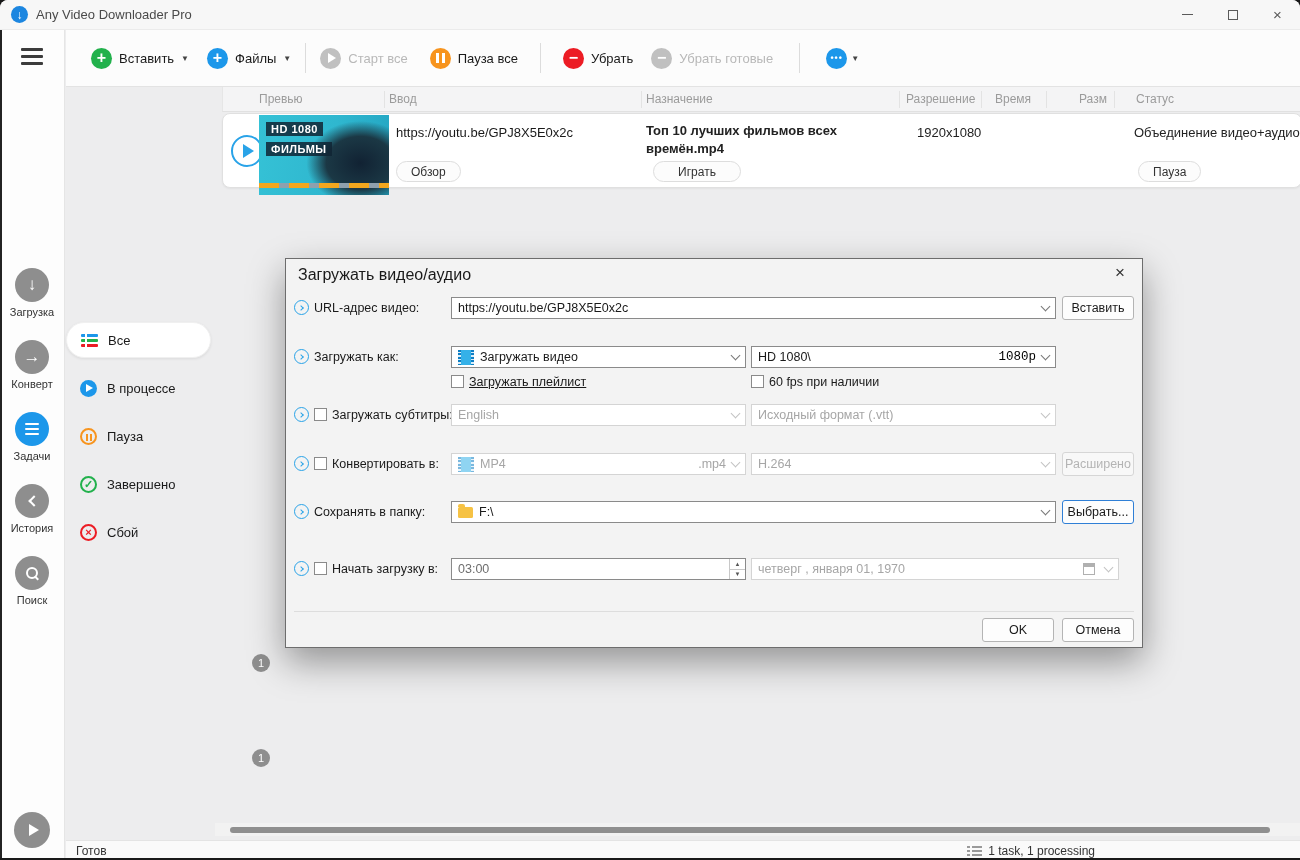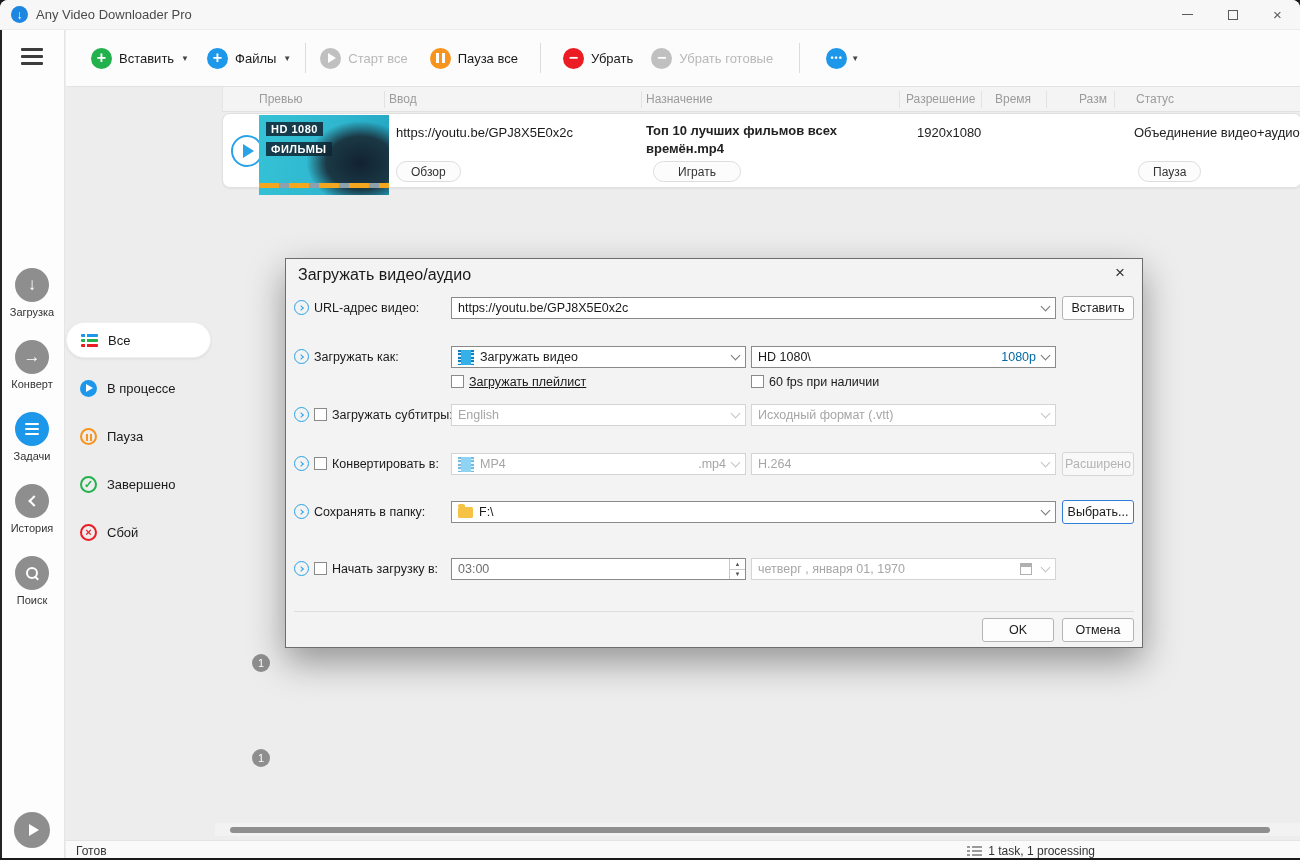--- a/index.html
+++ b/index.html
@@ -119,21 +119,21 @@
         background:linear-gradient(90deg,#0d7ec4 0 3px,#35b1e8 3px 13px,#0d7ec4 13px 16px);
         position:relative;}
   .film::before{content:"";position:absolute;inset:0;
         background:repeating-linear-gradient(180deg,transparent 0 2px,rgba(255,255,255,.85) 2px 3.5px);
         -webkit-mask:linear-gradient(90deg,#000 0 3px,transparent 3px 13px,#000 13px 16px);
                 mask:linear-gradient(90deg,#000 0 3px,transparent 3px 13px,#000 13px 16px);}
   .film.dim{opacity:.55;}
   .folder{width:15px;height:11px;background:#f6c244;border-radius:1.5px;position:relative;flex:none;margin-right:6px;}
   .folder::before{content:"";position:absolute;top:-3px;left:0;width:7px;height:3px;background:#f6c244;
                   border-radius:2px 2px 0 0;}
-  .quality{color:#0369a1;margin-left:auto;flex:none;}
+  .quality{color:#000000;margin-left:auto;flex:none;font-family:Liberation Mono, monospace;}
   .ext{color:#a6a6a6;margin-left:auto;flex:none;}
   .spin{position:absolute;width:16px;top:0;bottom:0;right:0;border-left:1px solid #c8c8c8;display:flex;
         flex-direction:column;}
   .spin span{flex:1;display:flex;align-items:center;justify-content:center;font-size:6px;color:#555;}
   .spin span:first-child{border-bottom:1px solid #c8c8c8;}
   .cal{width:12px;height:12px;border:1px solid #b0b0b0;position:relative;flex:none;margin-left:auto;margin-right:4px;}
   .cal::before{content:"";position:absolute;top:0;left:0;right:0;height:3px;background:#b0b0b0;}
   .dlg-sep{position:absolute;left:8px;right:8px;height:1px;background:#ddd;}
   
   .hscroll-track{position:absolute;left:215px;right:0;top:823px;height:13px;background:#f2f2f2;}
@@ -407,21 +407,21 @@
       </span>
     <span class="cb" style="left:28px;top:303px;"></span>
     <span class="dlg-label" style="left:46px;top:303px;">Начать загрузку в:</span>
     <div class="combo" style="left:165px;top:299px;width:295px;color:#6e6e6e;">
       <span class="val">03:00</span>
       <span class="spin">
           <span>▲</span>
           <span>▼</span>
         </span>
     </div>
-    <div class="combo disabled" style="left:465px;top:299px;width:305px;">
+    <div class="combo disabled" style="left:465px;top:299px;width:368px;">
       <span class="val">четверг , января 01, 1970</span>
       <span class="cal"></span>
       <span class="combo-chev"></span>
     </div>
 
     <div class="dlg-sep" style="top:352px;"></div>
     <div class="dlg-btn" style="left:696px;top:359px;">
         <span>OK</span>
       </div>
     <div class="dlg-btn" style="left:776px;top:359px;">

